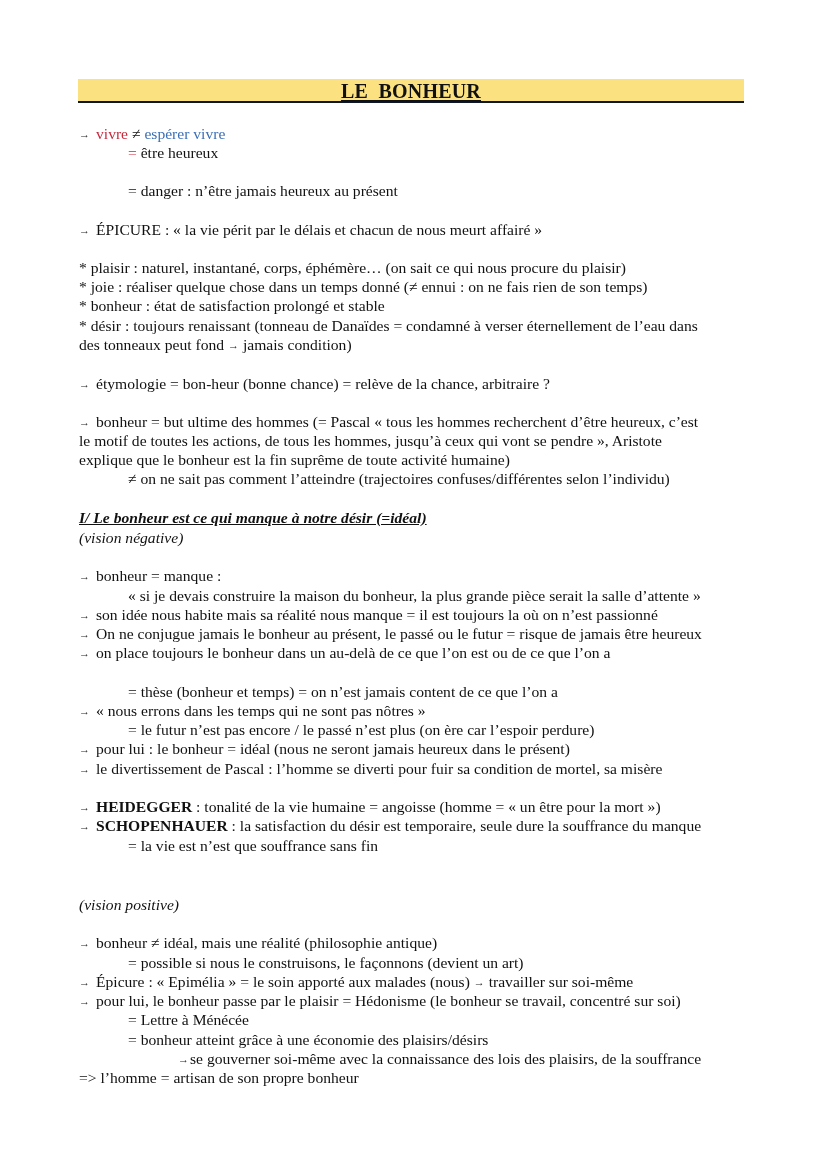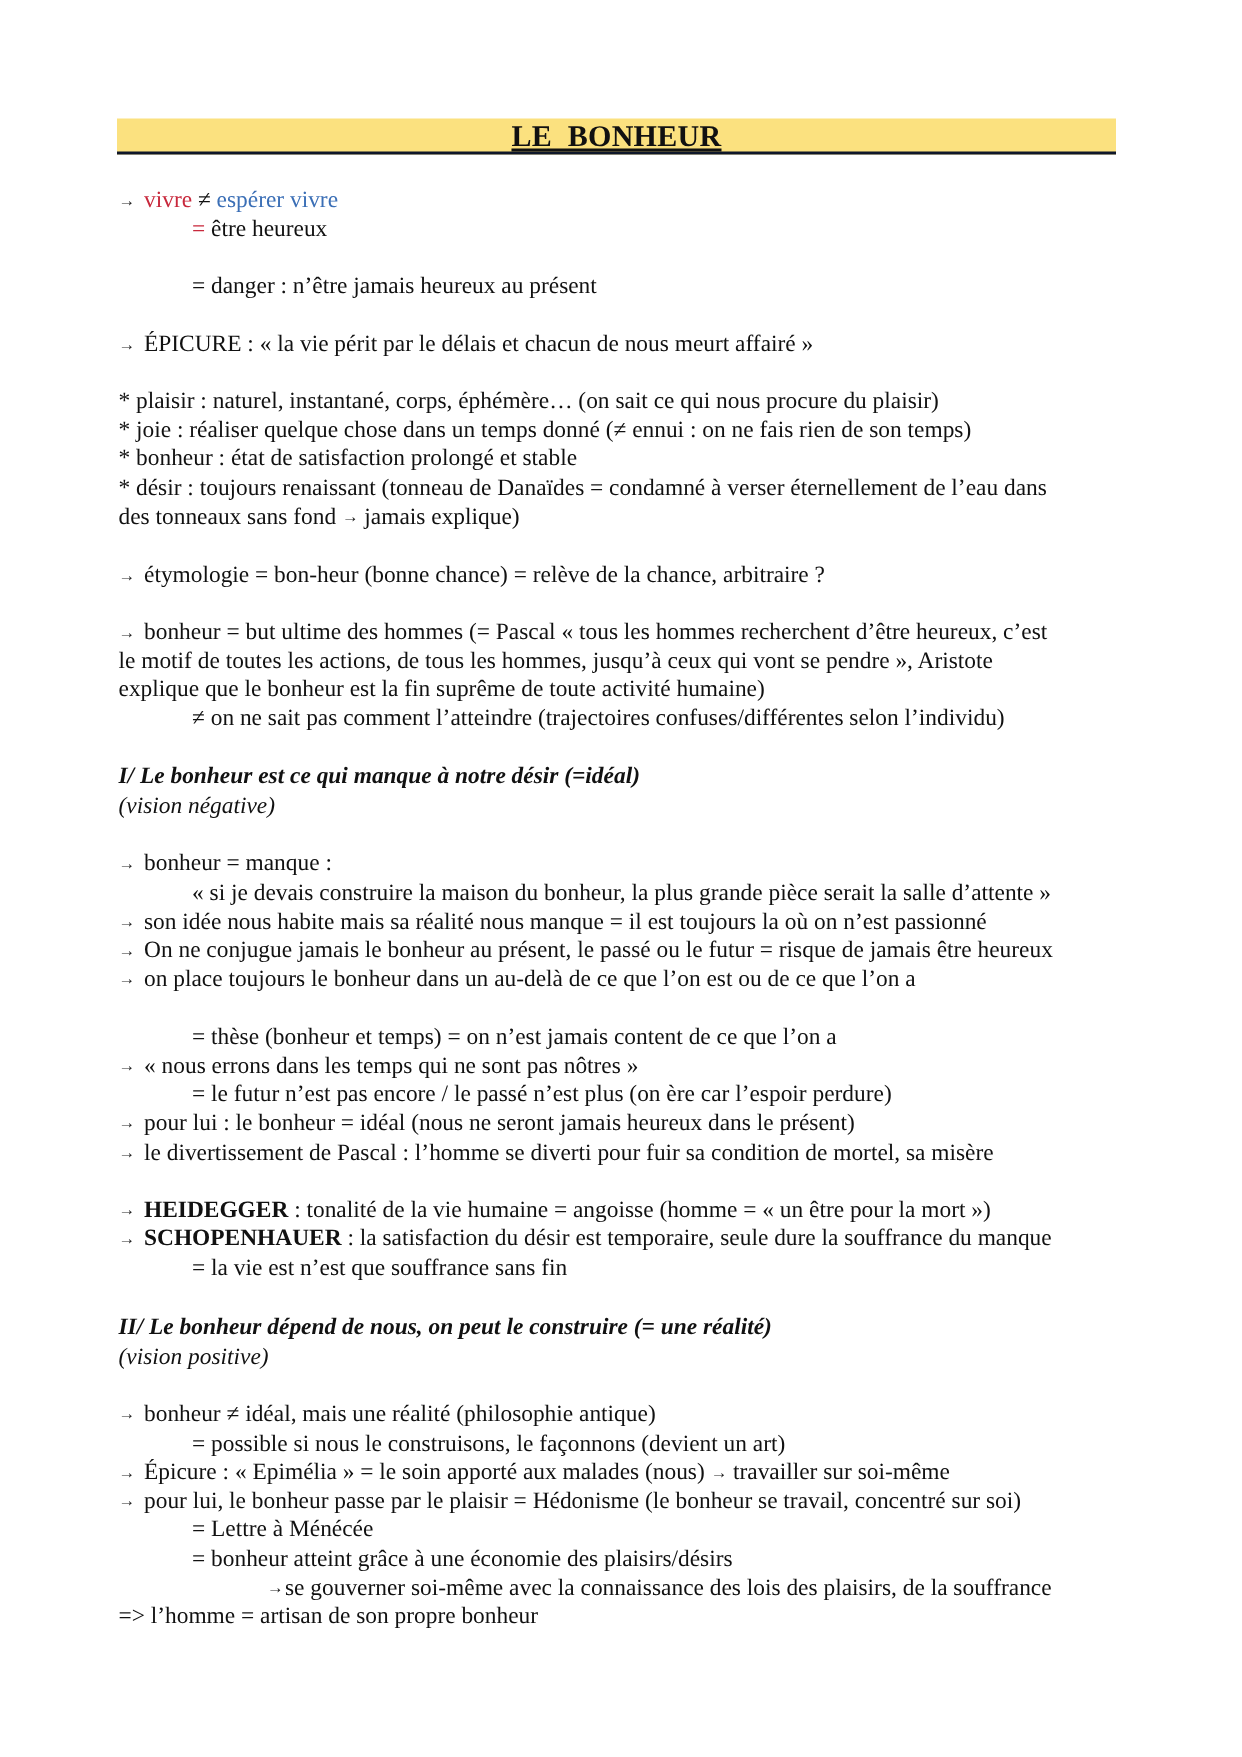--- a/index.html
+++ b/index.html
@@ -20,21 +20,21 @@
     white-space: nowrap; height: 19px;
   }
   .i1 { left: 128px; }
   .i2 { left: 178px; }
   .arr { font-size: 11px; position: relative; top: -1px; margin-right: 6px; color: #222; }
   .red { color: #c8283c; }
   .blue { color: #3b6fb6; }
   .b { font-weight: bold; }
   .section-title {
     position: absolute; left: 79px; font-size: 15.6px; line-height: 19px;
-    font-weight: bold; font-style: italic; white-space: nowrap;
+    font-weight: bold; font-style: italic; text-decoration: underline; white-space: nowrap;
   }
   .subtitle { position: absolute; left: 79px; font-size: 15.6px; line-height: 19px; font-style: italic; white-space: nowrap; }
 </style>
 </head>
 <body>
 
 <div class="page">
 
   <div class="title-bar">
     <span>LE  BONHEUR</span>
@@ -50,21 +50,21 @@
 
   <div class="line" style="top:220px">
     <span class="arr">→</span><span>ÉPICURE : « la vie périt par le délais et chacun de nous meurt affairé »</span>
   </div>
 
   <div class="line" style="top:258px">* plaisir : naturel, instantané, corps, éphémère… (on sait ce qui nous procure du plaisir)</div>
   <div class="line" style="top:277px">* joie : réaliser quelque chose dans un temps donné (≠ ennui : on ne fais rien de son temps)</div>
   <div class="line" style="top:296px">* bonheur : état de satisfaction prolongé et stable</div>
   <div class="line" style="top:316px">* désir : toujours renaissant (tonneau de Danaïdes = condamné à verser éternellement de l’eau dans</div>
   <div class="line" style="top:335px">
-    <span>des tonneaux sans fond</span> <span class="arr" style="margin-right:0">→</span><span> jamais explique)</span>
+    <span>des tonneaux peut fond</span> <span class="arr" style="margin-right:0">→</span><span> jamais condition)</span>
   </div>
 
   <div class="line" style="top:374px">
     <span class="arr">→</span><span>étymologie = bon-heur (bonne chance) = relève de la chance, arbitraire ?</span>
   </div>
 
   <div class="line" style="top:412px">
     <span class="arr">→</span><span>bonheur = but ultime des hommes (= Pascal « tous les hommes recherchent d’être heureux, c’est</span>
   </div>
   <div class="line" style="top:431px">le motif de toutes les actions, de tous les hommes, jusqu’à ceux qui vont se pendre », Aristote</div>
@@ -81,21 +81,20 @@
   <div class="line" style="top:643px"><span class="arr">→</span><span>on place toujours le bonheur dans un au-delà de ce que l’on est ou de ce que l’on a</span></div>
   <div class="line i1" style="top:682px">= thèse (bonheur et temps) = on n’est jamais content de ce que l’on a</div>
   <div class="line" style="top:701px"><span class="arr">→</span><span>« nous errons dans les temps qui ne sont pas nôtres »</span></div>
   <div class="line i1" style="top:720px">= le futur n’est pas encore / le passé n’est plus (on ère car l’espoir perdure)</div>
   <div class="line" style="top:739px"><span class="arr">→</span><span>pour lui : le bonheur = idéal (nous ne seront jamais heureux dans le présent)</span></div>
   <div class="line" style="top:759px"><span class="arr">→</span><span>le divertissement de Pascal : l’homme se diverti pour fuir sa condition de mortel, sa misère</span></div>
   <div class="line" style="top:797px"><span class="arr">→</span><span class="b">HEIDEGGER</span><span> : tonalité de la vie humaine = angoisse (homme = « un être pour la mort »)</span></div>
   <div class="line" style="top:816px"><span class="arr">→</span><span class="b">SCHOPENHAUER</span><span> : la satisfaction du désir est temporaire, seule dure la souffrance du manque</span></div>
   <div class="line i1" style="top:836px">= la vie est n’est que souffrance sans fin</div>
 
-  <div class="section-title" style="top:875px">II/ Le bonheur dépend de nous, on peut le construire (= une réalité)</div>
   <div class="subtitle" style="top:895px">(vision positive)</div>
 
   <div class="line" style="top:933px"><span class="arr">→</span><span>bonheur ≠ idéal, mais une réalité (philosophie antique)</span></div>
   <div class="line i1" style="top:953px">= possible si nous le construisons, le façonnons (devient un art)</div>
   <div class="line" style="top:972px"><span class="arr">→</span><span>Épicure : « Epimélia » = le soin apporté aux malades (nous)</span> <span class="arr" style="margin-right:0">→</span><span> travailler sur soi-même</span></div>
   <div class="line" style="top:991px"><span class="arr">→</span><span>pour lui, le bonheur passe par le plaisir = Hédonisme (le bonheur se travail, concentré sur soi)</span></div>
   <div class="line i1" style="top:1010px">= Lettre à Ménécée</div>
   <div class="line i1" style="top:1030px">= bonheur atteint grâce à une économie des plaisirs/désirs</div>
   <div class="line i2" style="top:1049px"><span class="arr" style="margin-right:1px">→</span><span>se gouverner soi-même avec la connaissance des lois des plaisirs, de la souffrance</span></div>
   <div class="line" style="top:1068px">=&gt; l’homme = artisan de son propre bonheur</div>

